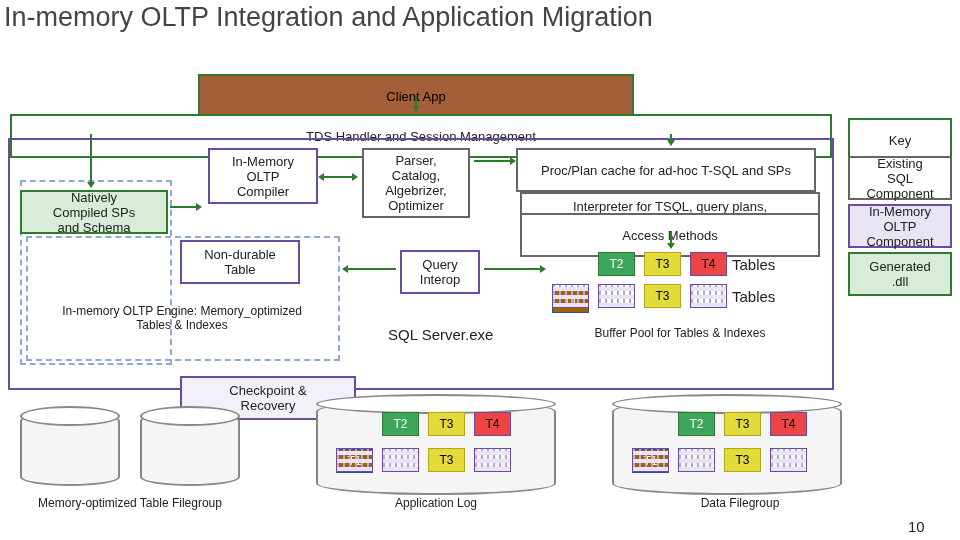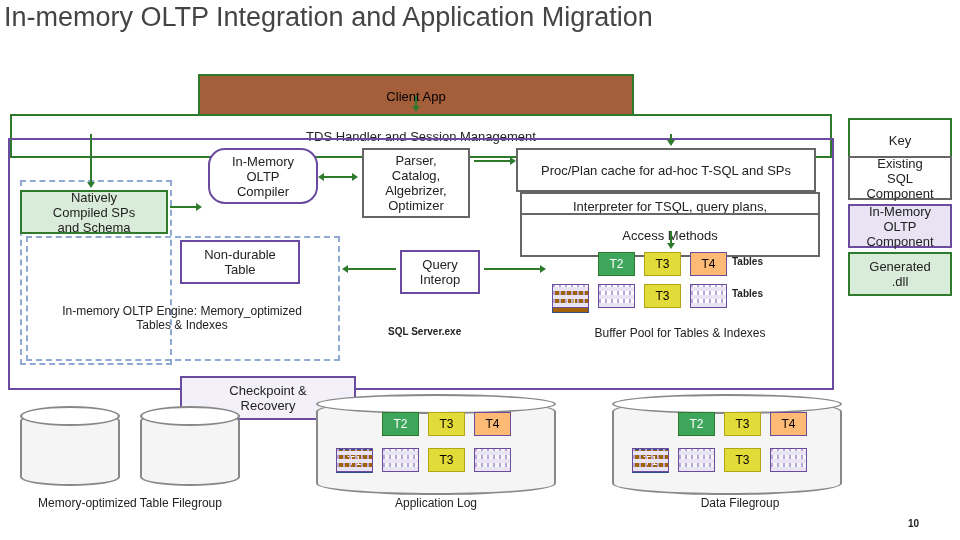--- a/index.html
+++ b/index.html
@@ -12,49 +12,49 @@
   .purple { border: 2px solid #6b4b9e; background: #fff; }
   .purple-fill { border: 2px solid #6b4b9e; background: #e9e4f3; }
   .green-fill { border: 2px solid #2e7b2e; background: #d9ecd9; }
   .chk { border: 2px solid #6b4b9e; background: #f3f0f9; }
   .main-outline { position: absolute; border: 2px solid #6b4b9e; background: transparent; }
   .dash-outline { position: absolute; border: 2px dashed #8fa9d4; background: transparent; }
   .t-box { position: absolute; width: 37px; height: 24px; display: flex; align-items: center; justify-content: center; font-size: 12px; color: #000; }
   .t1 { background: #a16207; color: #fff; border: 1px solid #2f4f8f; margin-top: 37px; }
   .t2 { background: #3da65a; color: #fff; border: 1px solid #2e7b2e; }
   .t3 { background: #e3db3a; border: 1px solid #b0a818; }
-  .t4 { background: #fdba74; border: 1px solid #6b4b9e; }
+  .t4 { background: #ef4444; border: 1px solid #6b4b9e; }
   .idx { position: absolute; width: 37px; height: 24px; background: repeating-linear-gradient(0deg,#e9e4f3 0 4px,transparent 4px 8px), repeating-linear-gradient(90deg,#b8a8d8 0 2px, transparent 2px 6px); border: 1px solid #6b4b9e; }
   .cyl { position: absolute; border: 2px solid #888; border-radius: 50% / 12%; background: #f5f5f5; }
   .cyl::before { content:""; position:absolute; top:-8px; left:-2px; right:-2px; height:16px; border:2px solid #888; border-radius:50%; background:#fff; }
   .label { position: absolute; font-size: 12px; text-align: center; }
   .arrow { position: absolute; background: #2e7b2e; }
   .arrow-h { height: 2px; }
   .arrow-v { width: 2px; }
   .arrow-r::after { content:""; position:absolute; right:-6px; top:-3px; border:4px solid transparent; border-left:6px solid #2e7b2e; }
   .arrow-l::after { content:""; position:absolute; left:-6px; top:-3px; border:4px solid transparent; border-right:6px solid #2e7b2e; }
   .arrow-d::after { content:""; position:absolute; bottom:-6px; left:-3px; border:4px solid transparent; border-top:6px solid #2e7b2e; }
-  .pnote { position:absolute; font-size:10px;font-weight:bold; }
+  .pnote { position:absolute; font-size:15px; }
 </style>
 </head>
 <body>
 
 <div class="title">In-memory OLTP Integration and Application Migration</div>
 
 <div class="box client" style="left:198px; top:74px; width:436px; height:22px;">Client App</div>
 <div class="arrow arrow-v arrow-d" style="left:415px; top:96px; height:14px;"></div>
 
 <div class="box tds" style="left:10px; top:114px; width:822px; height:20px;">TDS Handler and Session Management</div>
 
 <div class="main-outline" style="left:8px; top:138px; width:826px; height:252px;"></div>
 
 <div class="dash-outline" style="left:20px; top:180px; width:152px; height:185px;"></div>
 <div class="box green-fill" style="left:20px; top:190px; width:148px; height:34px;">Natively Compiled SPs and Schema</div>
 
-<div class="box purple" style="left:208px; top:148px; width:110px; height:56px;border-radius:17px;">In-Memory OLTP Compiler</div>
+<div class="box purple" style="left:208px; top:148px; width:110px; height:56px;">In-Memory OLTP Compiler</div>
 
 <div class="box" style="left:362px; top:148px; width:108px; height:70px; border:2px solid #666;">Parser, Catalog, Algebrizer, Optimizer</div>
 
 <div class="box" style="left:516px; top:148px; width:300px; height:30px; border:2px solid #666;">Proc/Plan cache for ad-hoc T-SQL and SPs</div>
 <div class="box" style="left:520px; top:192px; width:300px; height:30px; border:2px solid #666;">Interpreter for TSQL, query plans, expressions</div>
 <div class="box" style="left:520px; top:213px; width:300px; height:18px; border:2px solid #666;">Access Methods</div>
 
 <div class="dash-outline" style="left:26px; top:236px; width:314px; height:125px;"></div>
 <div class="box purple" style="left:180px; top:240px; width:120px; height:34px;">Non-durable Table</div>
 <div class="label" style="left:48px; top:304px; width:268px;">In-memory OLTP Engine: Memory_optimized Tables &amp; Indexes</div>

